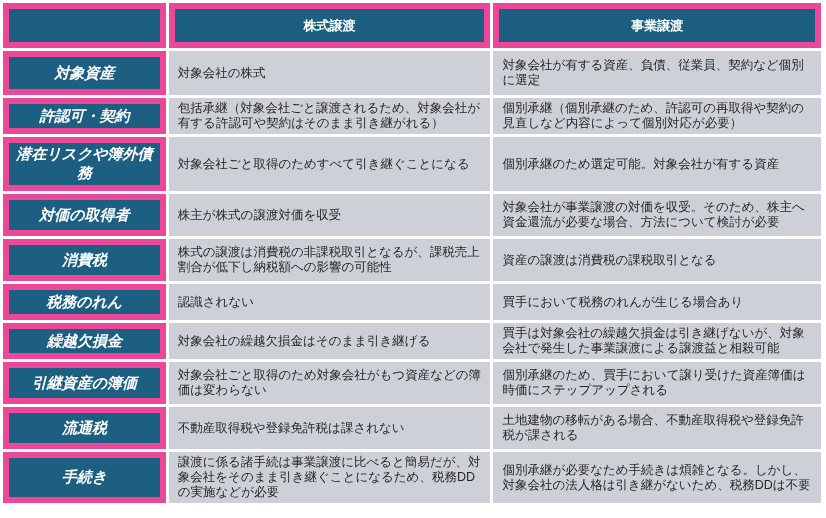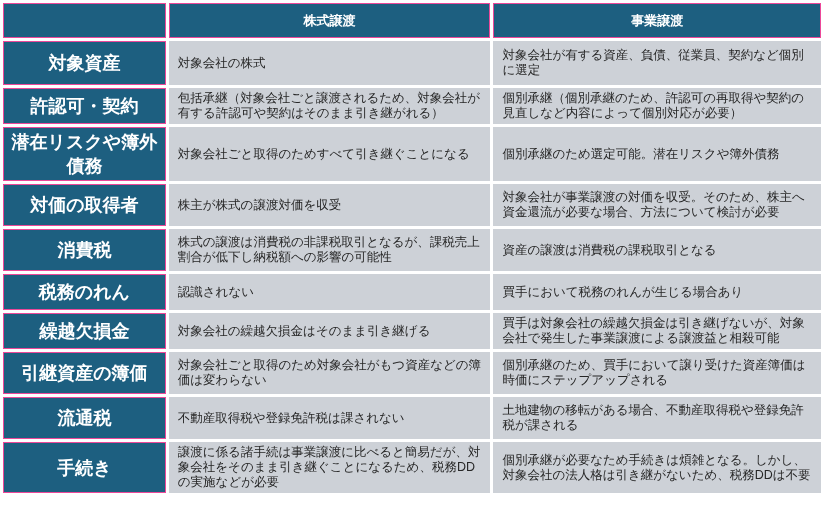--- a/index.html
+++ b/index.html
@@ -24,33 +24,34 @@
   table.cmp col.c-stock { width: 320px; }
   table.cmp col.c-biz   { width: 326px; }
 
   th, td {
     margin: 0;
     overflow: hidden;
   }
   
   .teal {
     background: #1d5f80;
-    border: 1px solid #ec4899;
+    border: 6px solid #ec4899;
     color: #ffffff;
     font-weight: bold;
     text-align: center;
     vertical-align: middle;
   }
   thead th.teal {
     height: 31px;
     font-size: 13px;
   }
   tbody th.teal {
-    font-size: 18px;
+    font-size: 15px;
     padding: 2px 2px;
+    font-style: italic;
   }
   
   td.cell {
     background: #cdd1d7;
     color: #262626;
     font-size: 12.5px;
     line-height: 15px;
     text-align: left;
     vertical-align: middle;
     padding: 3px 9px;
@@ -94,21 +95,21 @@
 
   <tr>
     <th class="teal" scope="row">許認可・契約</th>
     <td class="cell">包括承継（対象会社ごと譲渡されるため、対象会社が有する許認可や契約はそのまま引き継がれる）</td>
     <td class="cell">個別承継（個別承継のため、許認可の再取得や契約の見直しなど内容によって個別対応が必要）</td>
   </tr>
 
   <tr>
     <th class="teal" scope="row">潜在リスクや簿外債務</th>
     <td class="cell">対象会社ごと取得のためすべて引き継ぐことになる</td>
-    <td class="cell">個別承継のため選定可能。潜在リスクや簿外債務</td>
+    <td class="cell">個別承継のため選定可能。対象会社が有する資産</td>
   </tr>
 
   <tr>
     <th class="teal" scope="row">対価の取得者</th>
     <td class="cell">株主が株式の譲渡対価を収受</td>
     <td class="cell">対象会社が事業譲渡の対価を収受。そのため、株主へ資金還流が必要な場合、方法について検討が必要</td>
   </tr>
 
 
   <tr>

